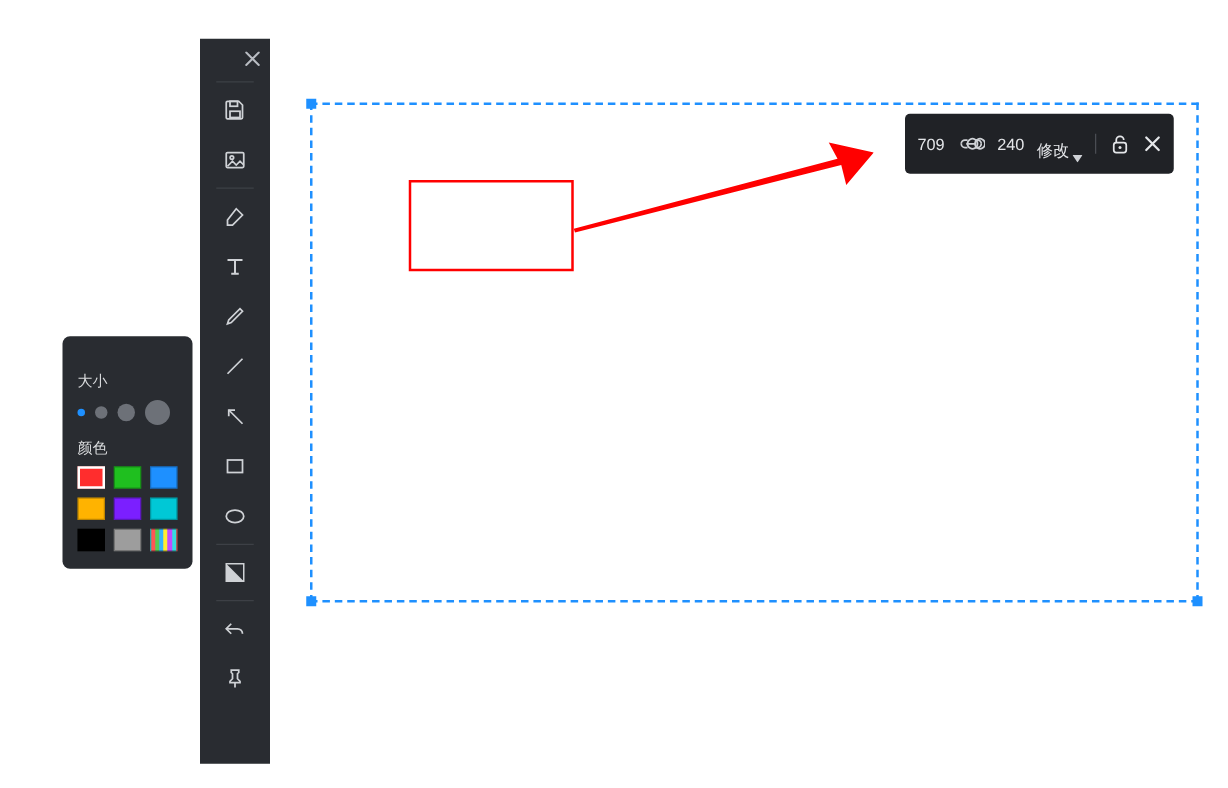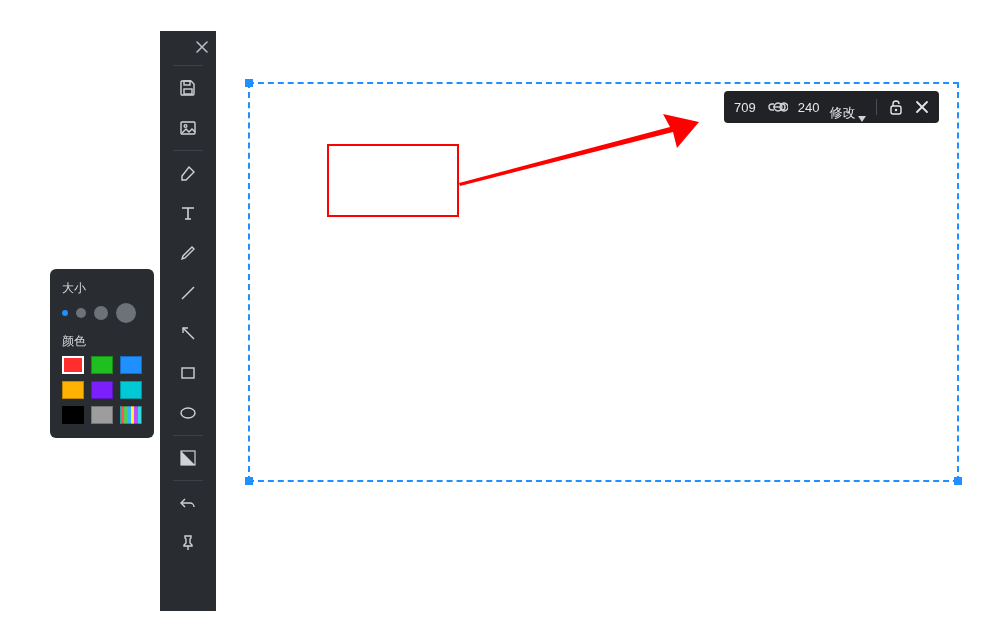--- a/index.html
+++ b/index.html
@@ -52,21 +52,21 @@
   .tool-btn svg { display:block; }
 
   
   .options {
     position: absolute;
     left: 50px;
     top: 269px;
     width: 104px;
     background: #292c31;
     border-radius: 6px;
-    padding: 11px 12px 14px 12px;
+    padding: 28px 12px 14px 12px;
     box-sizing: border-box;
     color: #d8dadc;
     font-size: 12px;
   }
   .opt-label { margin-bottom: 6px; }
   .size-row {
     display: flex;
     align-items: center;
     gap: 8px;
     margin-bottom: 10px;
@@ -144,21 +144,21 @@
     width: 240px;
     height: 80px;
     pointer-events: none;
   }
 
   
   .dim-bar {
     position: absolute;
     left: 724px;
     top: 91px;
-    height: 32px;
+    height: 48px;
     background: #202226;
     border-radius: 4px;
     display: flex;
     align-items: center;
     padding: 0 10px;
     gap: 10px;
     color: #e4e6e9;
     font-size: 13px;
   }
   .dim-bar .vsep {

